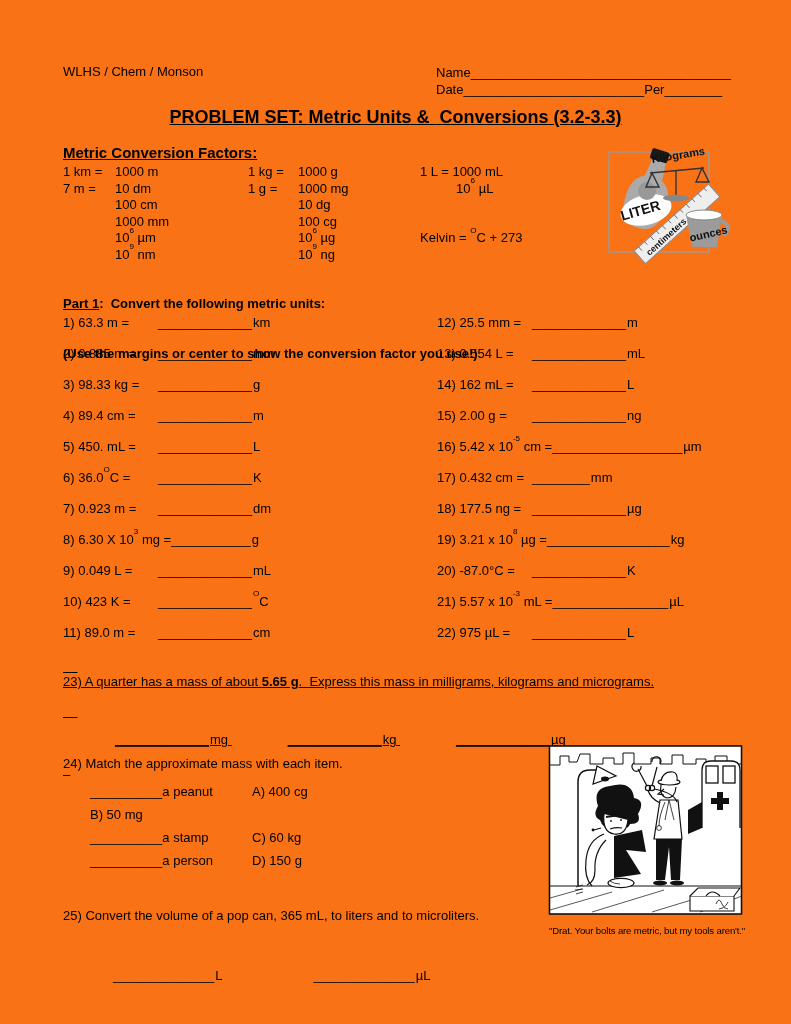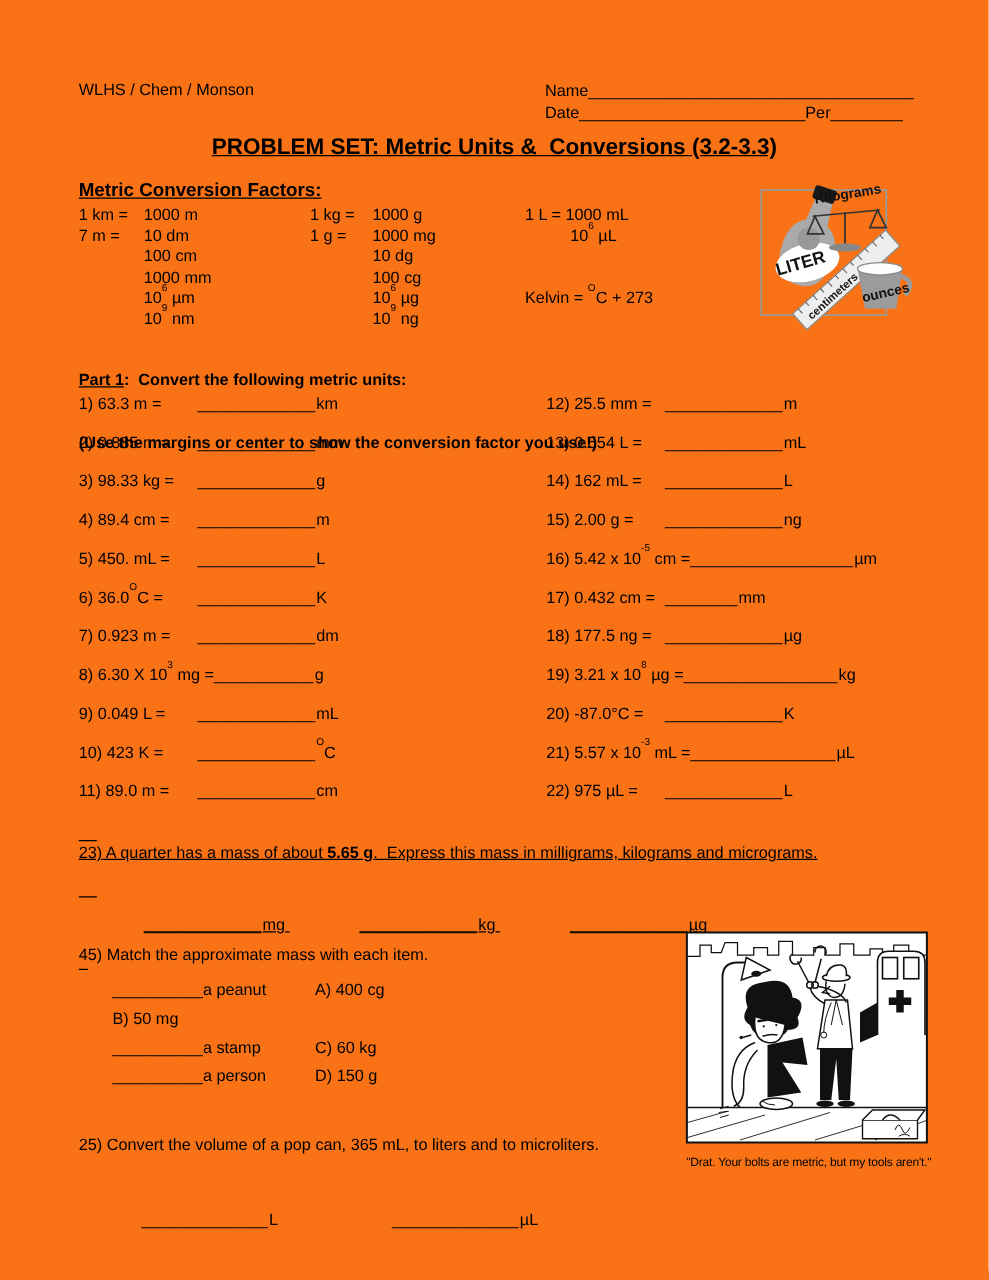--- a/index.html
+++ b/index.html
@@ -220,21 +220,21 @@
     <div class="q23-blanks" id="q23-blanks">
   <span class="bgroup"><span class="pblank">_____________</span><span class="punit">mg</span></span>
 
   <span class="bgroup"><span class="pblank">_____________</span><span class="punit">kg</span></span>
 
   <span class="bgroup"><span class="pblank">_____________</span><span class="punit">µg</span></span>
 </div>
   </div>
 
   <div class="abs q24">
-    <div>45) Match the approximate mass with each item.</div>
+    <div>24) Match the approximate mass with each item.</div>
     <div class="q24-items" id="q24-items">
   <div class="mrow">
           <span class="mleft"><span class="pblank">__________</span><span class="mlabel">a peanut</span></span>
           <span class="mchoice">A) 400 cg</span>
         </div>
 
   <div class="mrow">
           <span class="mchoice">B) 50 mg</span>
         </div>
 

